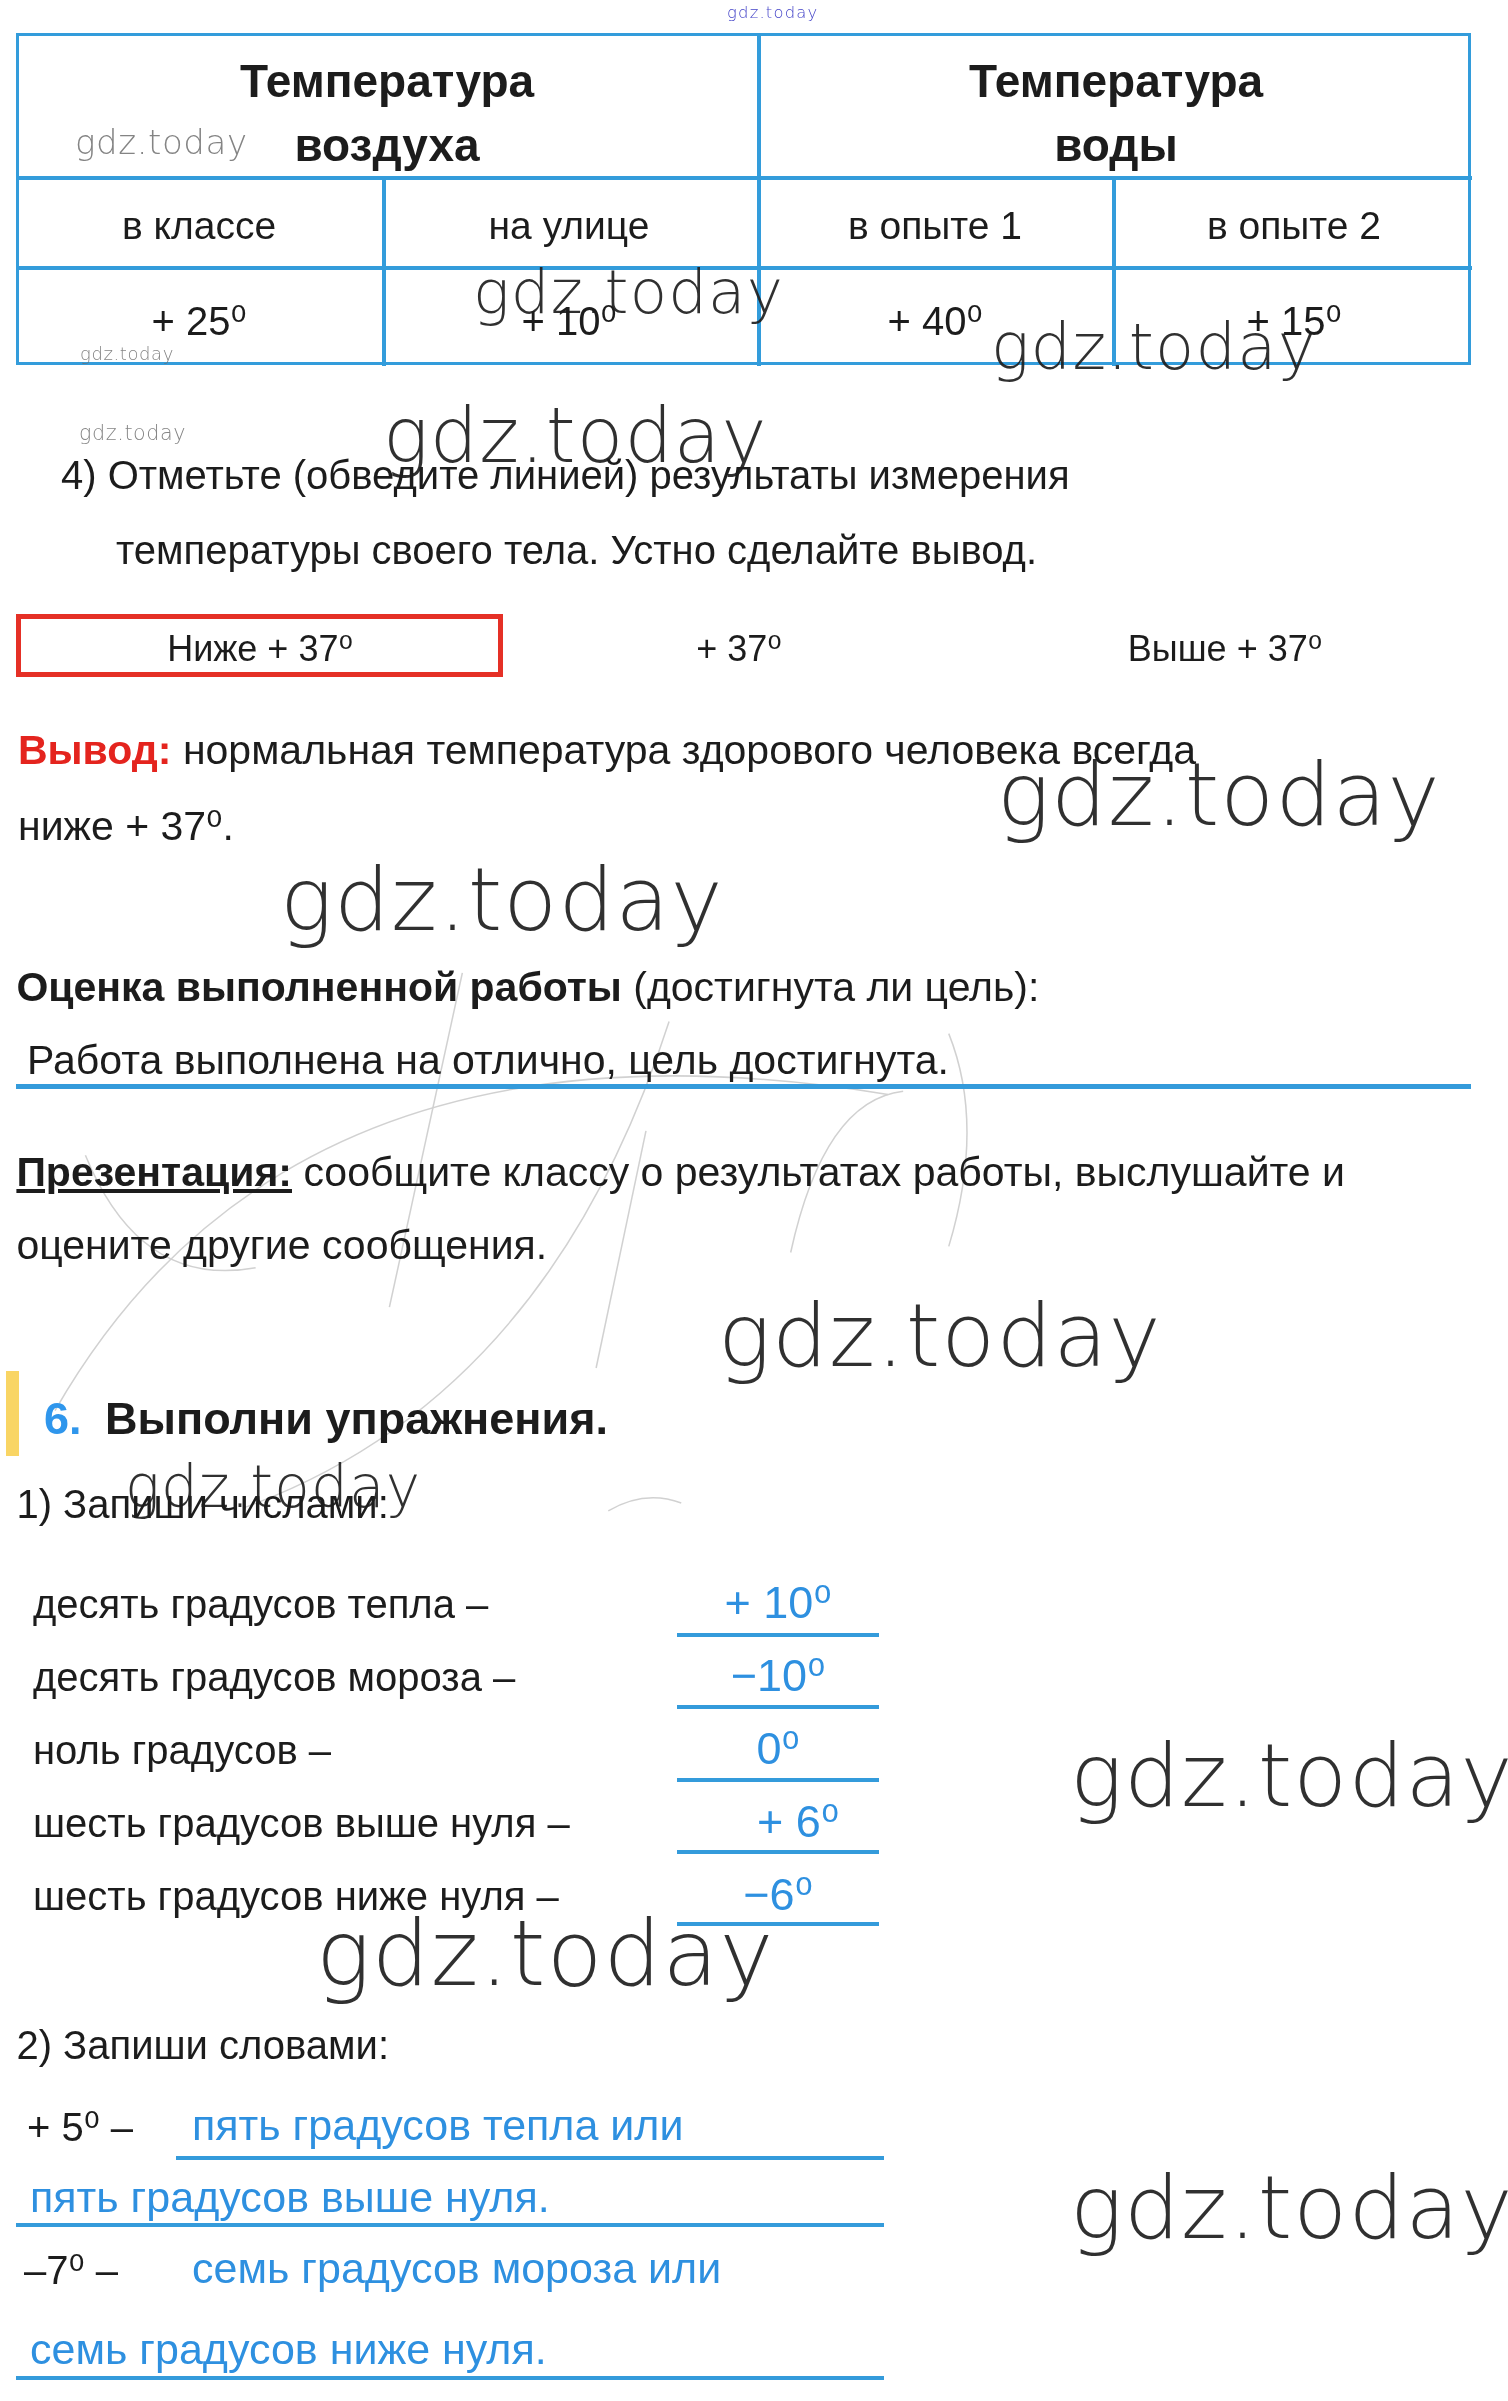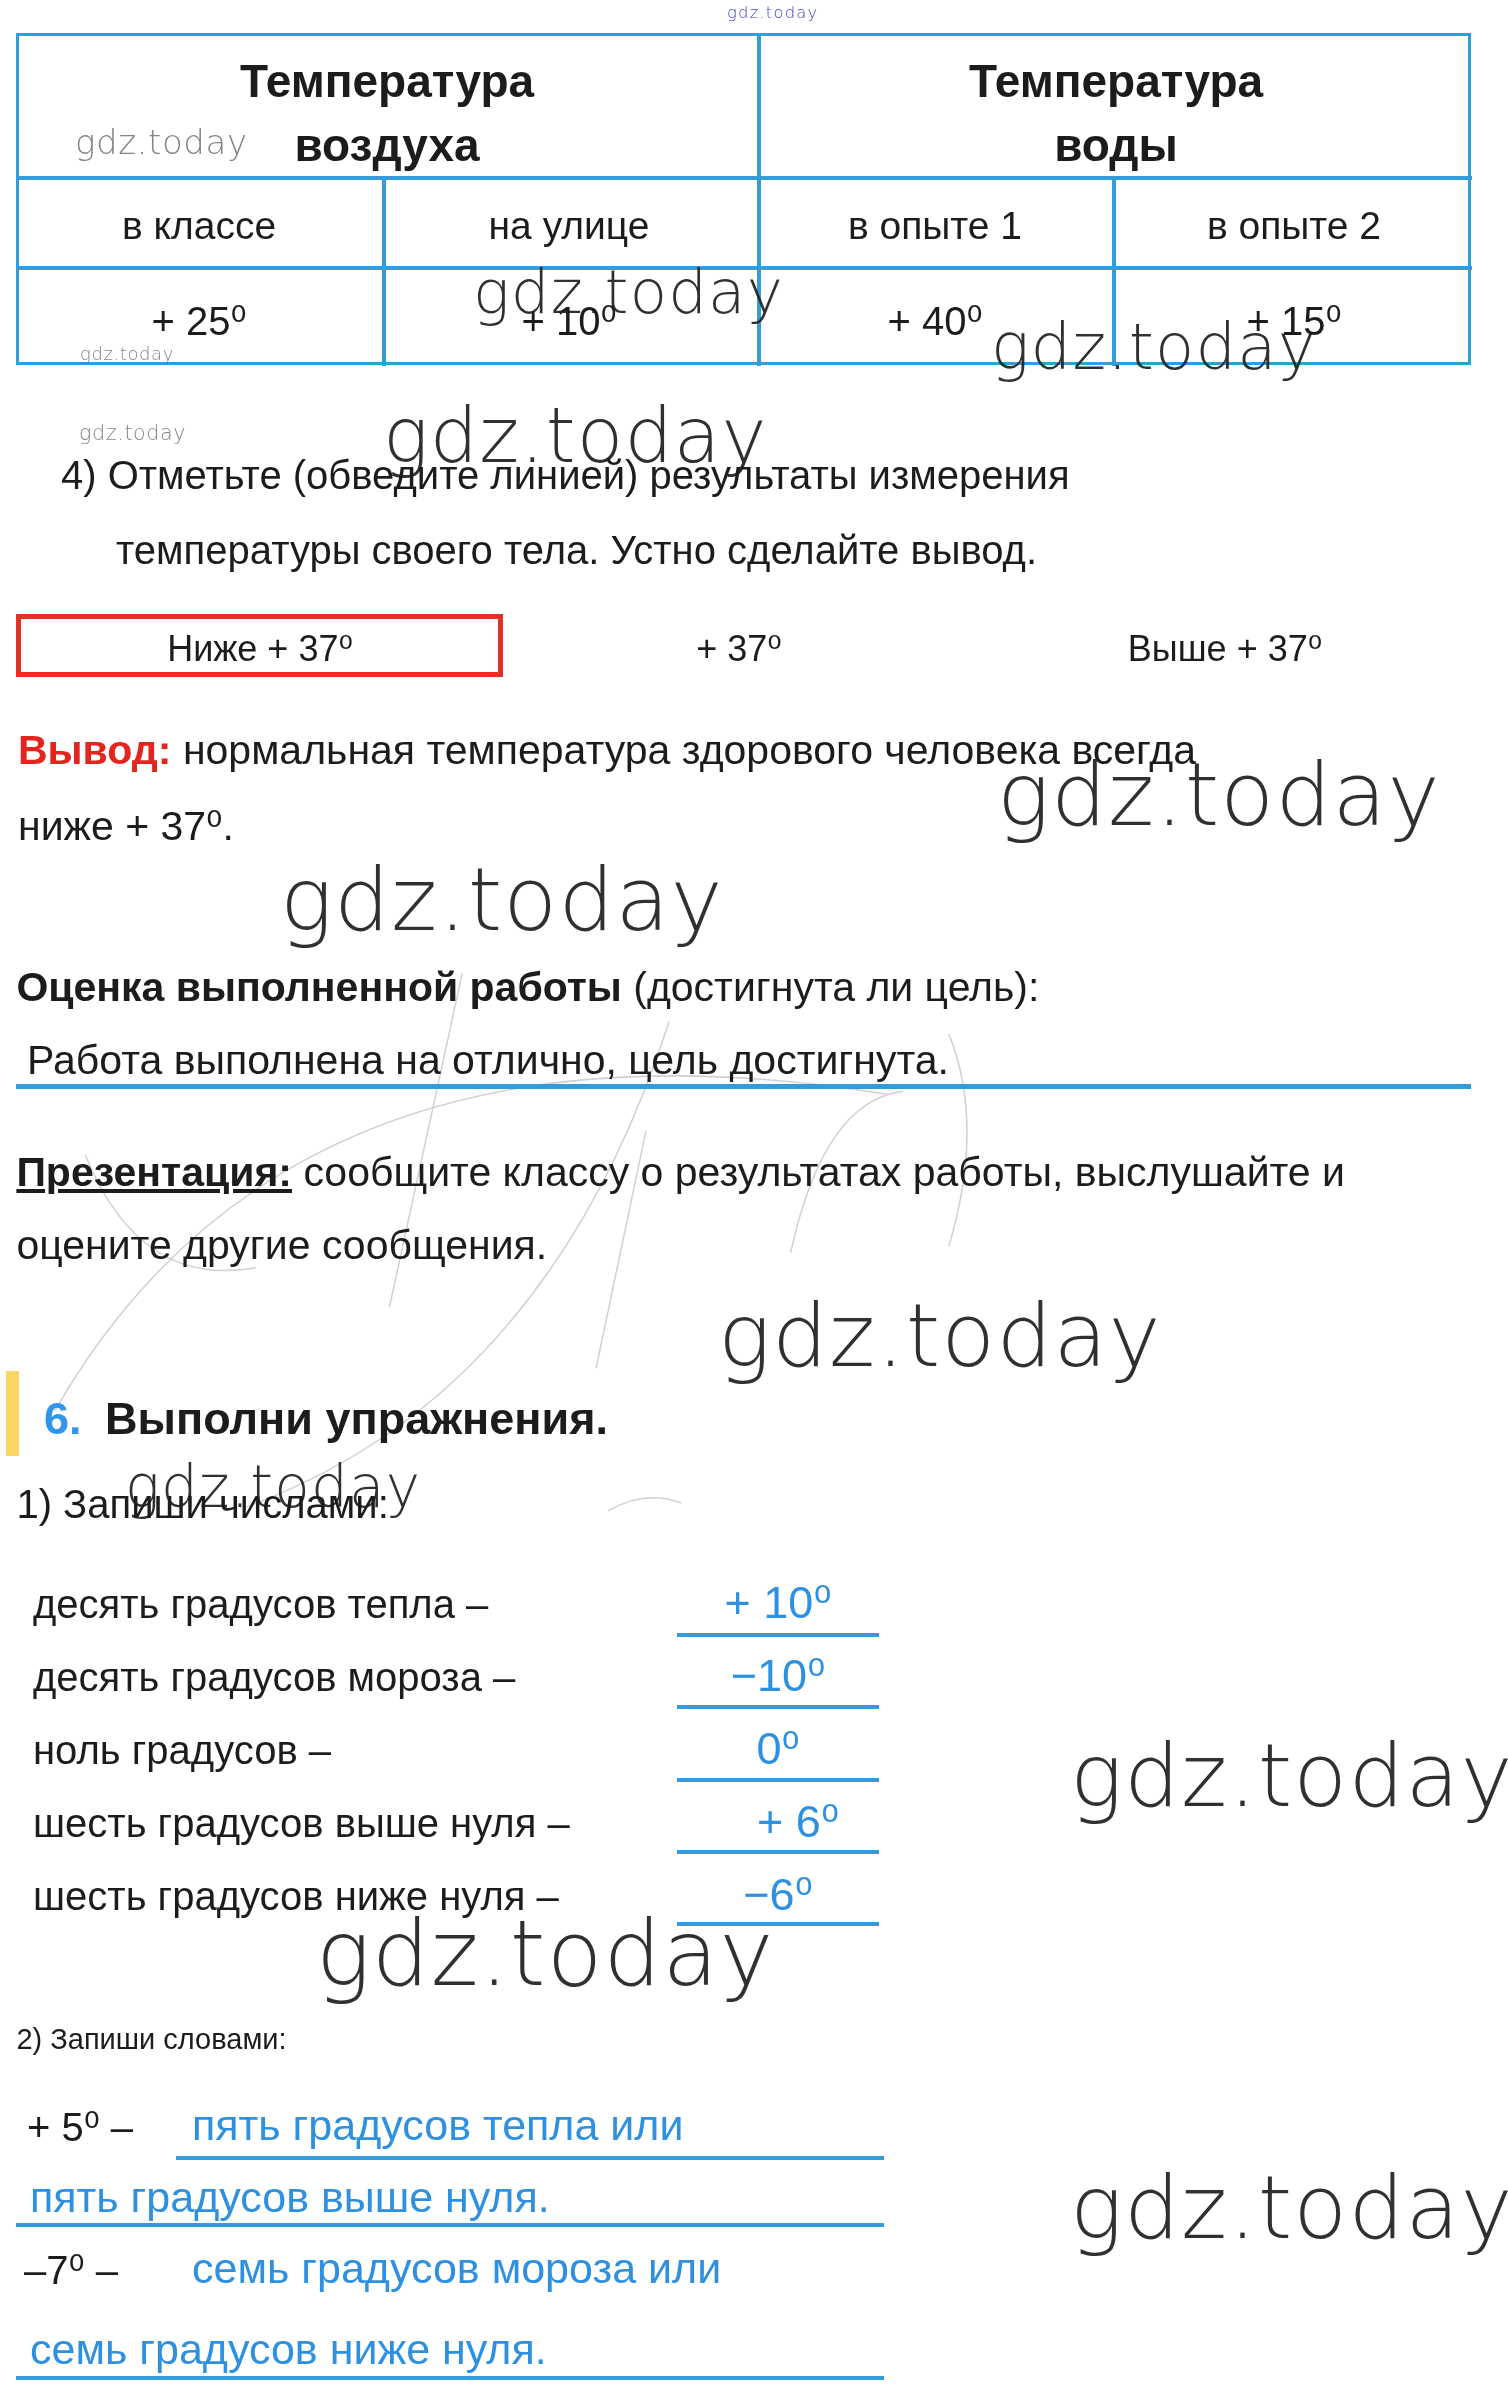--- a/index.html
+++ b/index.html
@@ -131,21 +131,21 @@
     <div class="uline" style="left:677px;top:1850px;width:202px;"></div>
 
     <div class="abs" style="left:33px;top:1876px;font-size:40px;">шесть градусов ниже нуля –</div>
     <div class="abs ctr blue" style="left:778px;top:1872px;font-size:45px;">−6⁰</div>
     <div class="uline" style="left:677px;top:1922px;width:202px;"></div>
   </div>
 
   <div class="wm" style="left:1070px;top:1732px;font-size:88px;">gdz.today</div>
   <div class="wm" style="left:316px;top:1908px;font-size:91px;">gdz.today</div>
 
-  <div class="abs" style="left:16.4px;top:2025px;font-size:29px;">2) Запиши словами:</div>
+  <div class="abs" style="left:16.4px;top:2025px;font-size:40px;">2) Запиши словами:</div>
 
   <div>
     <div class="abs" style="left:27px;top:2107px;font-size:40px;">+ 5⁰ –</div>
     <div class="abs blue" style="left:192px;top:2104px;font-size:43px;">пять градусов тепла или</div>
     <div class="uline" style="left:176px;top:2156px;width:708px;"></div>
 
     <div class="abs blue" style="left:30px;top:2176px;font-size:43px;">пять градусов выше нуля.</div>
     <div class="uline" style="left:16.4px;top:2223px;width:868px;"></div>
 
     <div class="abs" style="left:24px;top:2250px;font-size:40px;">–7⁰ –</div>

